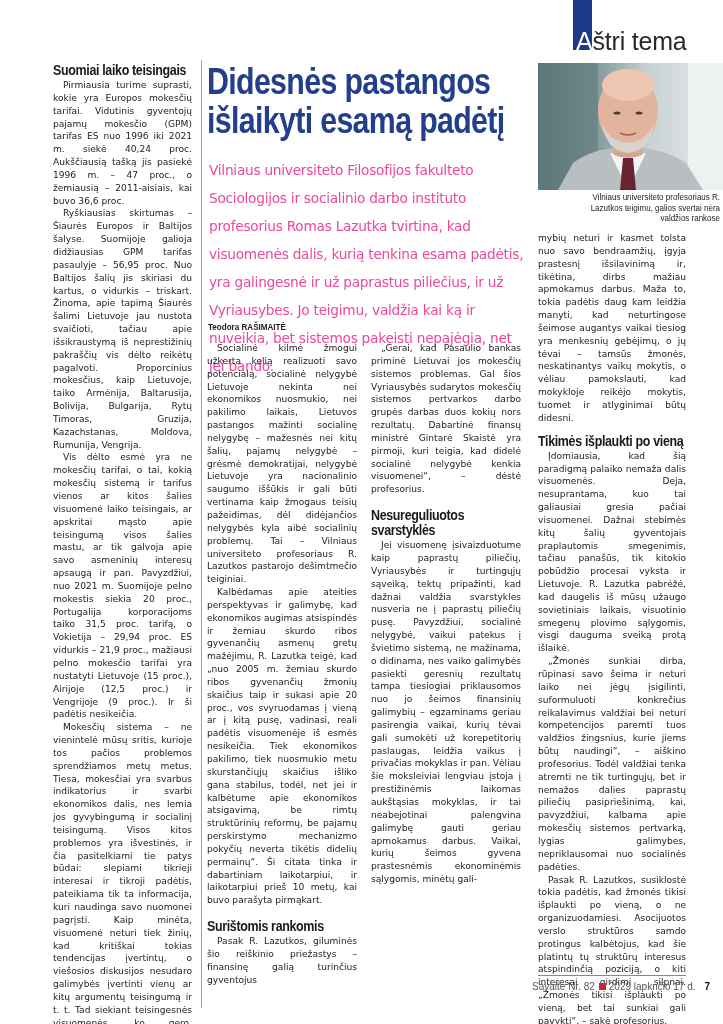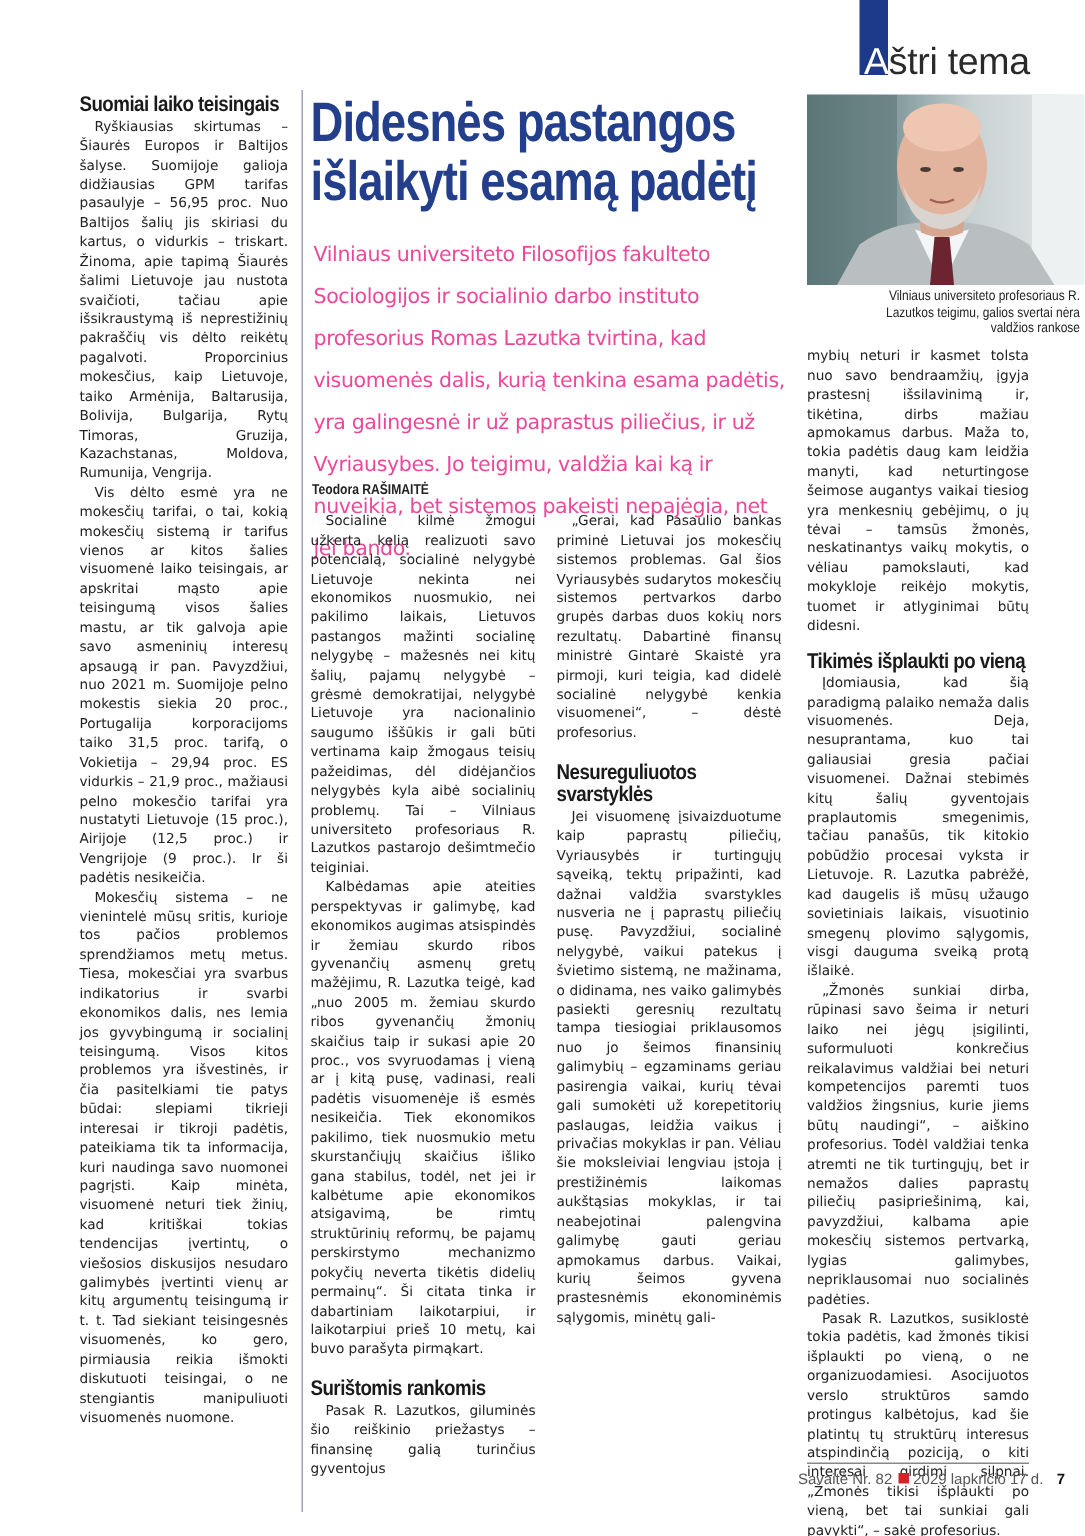--- a/index.html
+++ b/index.html
@@ -45,20 +45,21 @@
 </head>
 <body>
 
 <div class="section-tag">
   <div class="section-bar"></div>
   <div class="label"><span class="first">A</span><span>štri tema</span></div>
 </div>
 
 <div class="col col1">
   <h3>Suomiai laiko teisingais</h3>
+  <p>Pirmiausia turime suprasti, kokie yra Europos mokesčių tarifai. Vidutinis gyventojų pajamų mokesčio (GPM) tarifas ES nuo 1996 iki 2021 m. siekė 40,24 proc. Aukščiausią tašką jis pasiekė 1996 m. – 47 proc., o žemiausią – 2011-aisiais, kai buvo 36,6 proc.</p>
   <p>Ryškiausias skirtumas – Šiaurės Europos ir Baltijos šalyse. Suomijoje galioja didžiausias GPM tarifas pasaulyje – 56,95 proc. Nuo Baltijos šalių jis skiriasi du kartus, o vidurkis – triskart. Žinoma, apie tapimą Šiaurės šalimi Lietuvoje jau nustota svaičioti, tačiau apie išsikraustymą iš neprestižinių pakraščių vis dėlto reikėtų pagalvoti. Proporcinius mokesčius, kaip Lietuvoje, taiko Armėnija, Baltarusija, Bolivija, Bulgarija, Rytų Timoras, Gruzija, Kazachstanas, Moldova, Rumunija, Vengrija.</p>
   <p>Vis dėlto esmė yra ne mokesčių tarifai, o tai, kokią mokesčių sistemą ir tarifus vienos ar kitos šalies visuomenė laiko teisingais, ar apskritai mąsto apie teisingumą visos šalies mastu, ar tik galvoja apie savo asmeninių interesų apsaugą ir pan. Pavyzdžiui, nuo 2021 m. Suomijoje pelno mokestis siekia 20 proc., Portugalija korporacijoms taiko 31,5 proc. tarifą, o Vokietija – 29,94 proc. ES vidurkis – 21,9 proc., mažiausi pelno mokesčio tarifai yra nustatyti Lietuvoje (15 proc.), Airijoje (12,5 proc.) ir Vengrijoje (9 proc.). Ir ši padėtis nesikeičia.</p>
   <p>Mokesčių sistema – ne vienintelė mūsų sritis, kurioje tos pačios problemos sprendžiamos metų metus. Tiesa, mokesčiai yra svarbus indikatorius ir svarbi ekonomikos dalis, nes lemia jos gyvybingumą ir socialinį teisingumą. Visos kitos problemos yra išvestinės, ir čia pasitelkiami tie patys būdai: slepiami tikrieji interesai ir tikroji padėtis, pateikiama tik ta informacija, kuri naudinga savo nuomonei pagrįsti. Kaip minėta, visuomenė neturi tiek žinių, kad kritiškai tokias tendencijas įvertintų, o viešosios diskusijos nesudaro galimybės įvertinti vienų ar kitų argumentų teisingumą ir t. t. Tad siekiant teisingesnės visuomenės, ko gero, pirmiausia reikia išmokti diskutuoti teisingai, o ne stengiantis manipuliuoti visuomenės nuomone.</p>
 </div>
 
 <div class="vrule"></div>
 
 <div class="title">
   <div>Didesnės pastangos</div>
   <div>išlaikyti esamą padėtį</div>

